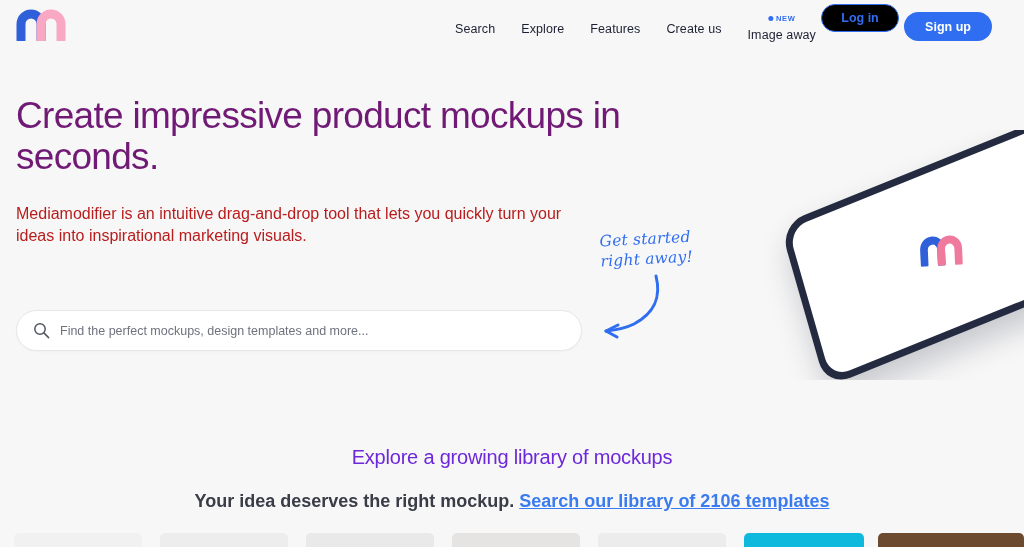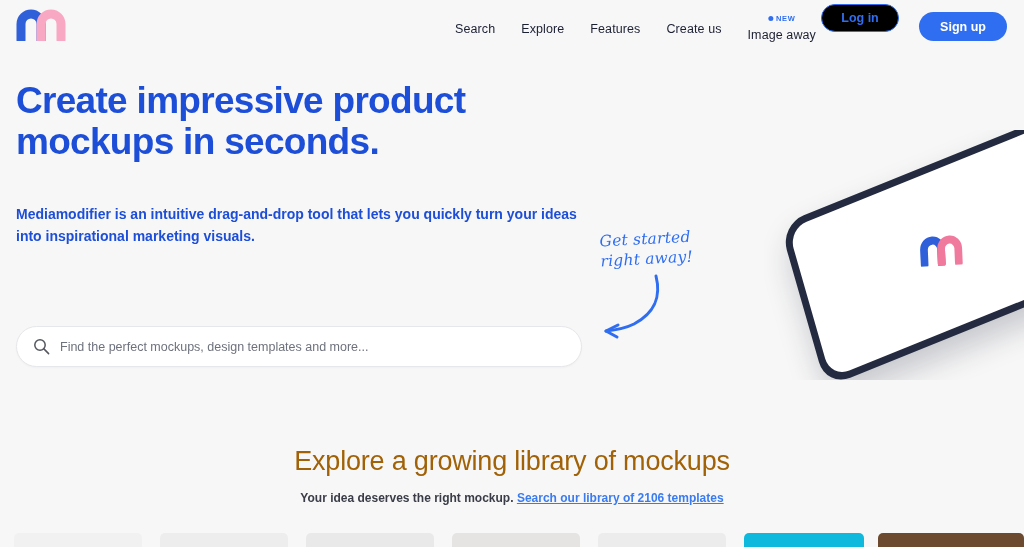--- a/index.html
+++ b/index.html
@@ -41,49 +41,48 @@
 
   .btn-login {
     position: absolute; right: 125px; top: 4px;
     width: 78px; height: 28px; border-radius: 16px;
     border: 1.3px solid #2f6ef0; background: #000000;
     color: #2f6ef0; font-size: 12.5px; font-weight: bold;
     display: flex; align-items: center; justify-content: center;
     cursor: pointer;
   }
   .btn-signup {
-    position: absolute; right: 17px; top: 12px;
+    position: absolute; right: 32px; top: 12px;
     width: 88px; height: 29px; border-radius: 16px;
     border: none; background: #2f6ef0;
     color: #ffffff; font-size: 12.5px; font-weight: bold;
     display: flex; align-items: center; justify-content: center;
     cursor: pointer;
   }
 
   
   .hero-title {
-    position: absolute; left: 16px; top: 80px; width: 610px;
-    font-size: 37px; line-height: 41px; font-weight: bold;
-    color: #1d4ed8; letter-spacing: -0.7px;
+    position: absolute; left: 16px; top: 95px; width: 610px;
+    font-size: 37px; line-height: 41px; font-weight: normal;
+    color: #701a75; letter-spacing: -0.7px;
   }
   .hero-sub {
     position: absolute; left: 16px; top: 203px; width: 580px;
-    font-size: 14px; line-height: 22px; color: #1d4ed8; font-weight: bold;
+    font-size: 16px; line-height: 22px; color: #b91c1c;
   }
 
   
   .search-bar {
     position: absolute; left: 16px; top: 310px;
     width: 566px; height: 41px;
     background: #ffffff; border: 1px solid #e6e7ea;
     border-radius: 21px;
     display: flex; align-items: center;
     box-shadow: 0 1px 2px rgba(20,20,40,0.03);
     cursor: text;
-    margin-top: 16px;
   }
   .search-icon { margin-left: 16px; margin-right: 10px; display: flex; }
   .search-input {
     flex: 1; border: none; outline: none; background: transparent;
     font-family: "Liberation Sans", sans-serif;
     font-size: 12.5px; color: #3a3d47; padding-right: 18px;
   }
   .search-input::placeholder { color: #6e727d; opacity: 1; }
 
   
@@ -118,26 +117,26 @@
   .phone-screen {
     position: absolute; left: 7px; top: 7px; right: 7px; bottom: 7px;
     background: #ffffff; border-radius: 20px;
     display: flex; align-items: center; justify-content: center;
   }
   .phone-logo { transform: rotate(18deg) skewX(4deg); }
 
   
   .library-title {
     position: absolute; left: 0; top: 446px; width: 1024px;
-    text-align: center; font-size: 27px; color: #a16207;
+    text-align: center; font-size: 20px; color: #6d28d9;
     letter-spacing: -.2px;
   }
   .library-sub {
     position: absolute; left: 0; top: 491px; width: 1024px;
-    text-align: center; font-size: 12px; color: #3a3d47; font-weight: bold;
+    text-align: center; font-size: 18px; color: #3a3d47; font-weight: bold;
   }
   .library-link { color: #3a7bf0; text-decoration: underline; cursor: pointer; font-weight: bold; }
 
   
   .thumb-strip {
     position: absolute; left: 0; top: 533px; width: 1024px; height: 14px;
     overflow: hidden;
   }
   .thumb {
     position: absolute; top: 0; height: 14px;

